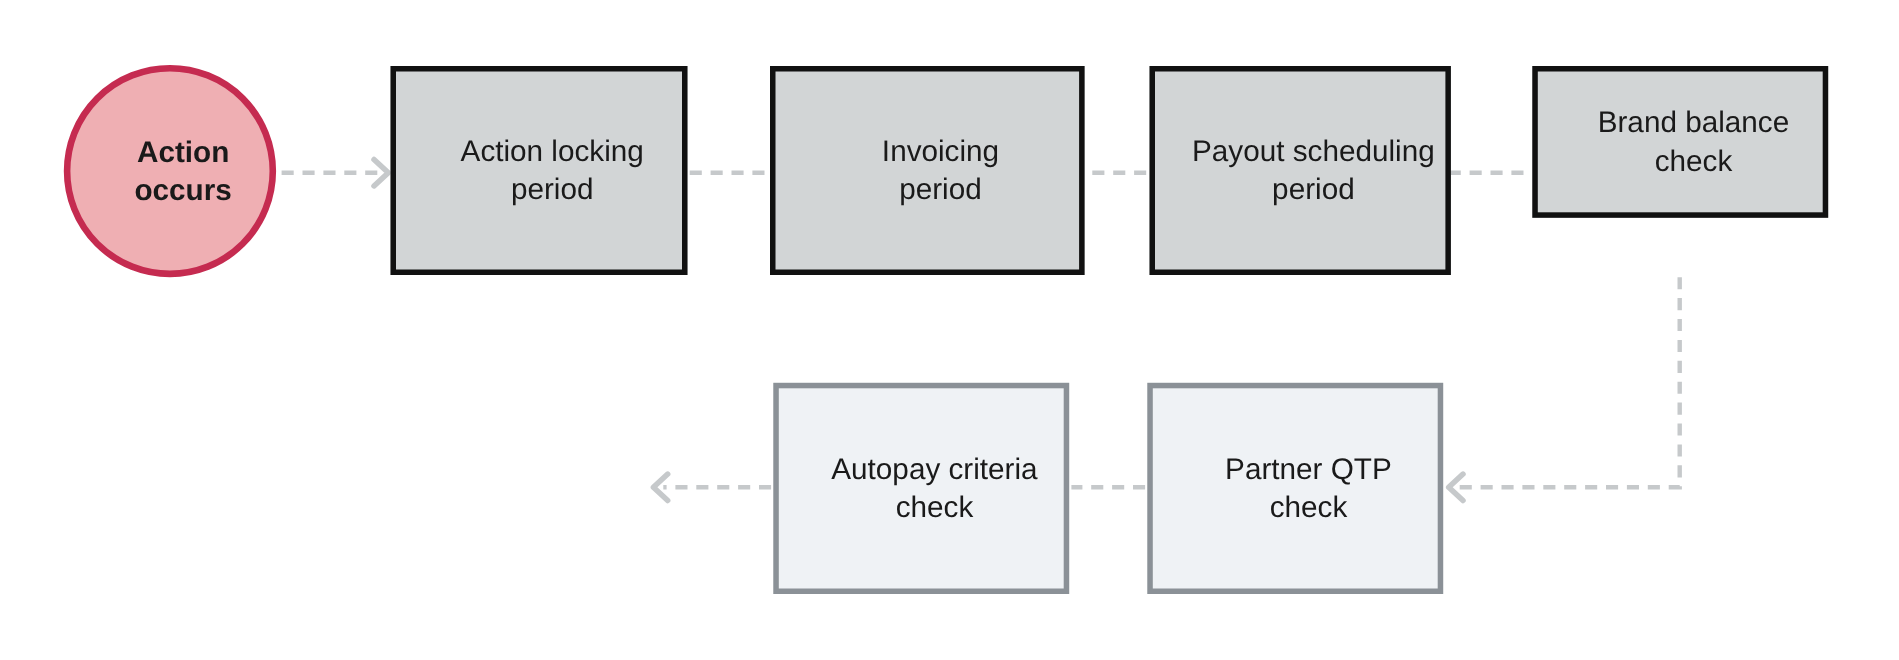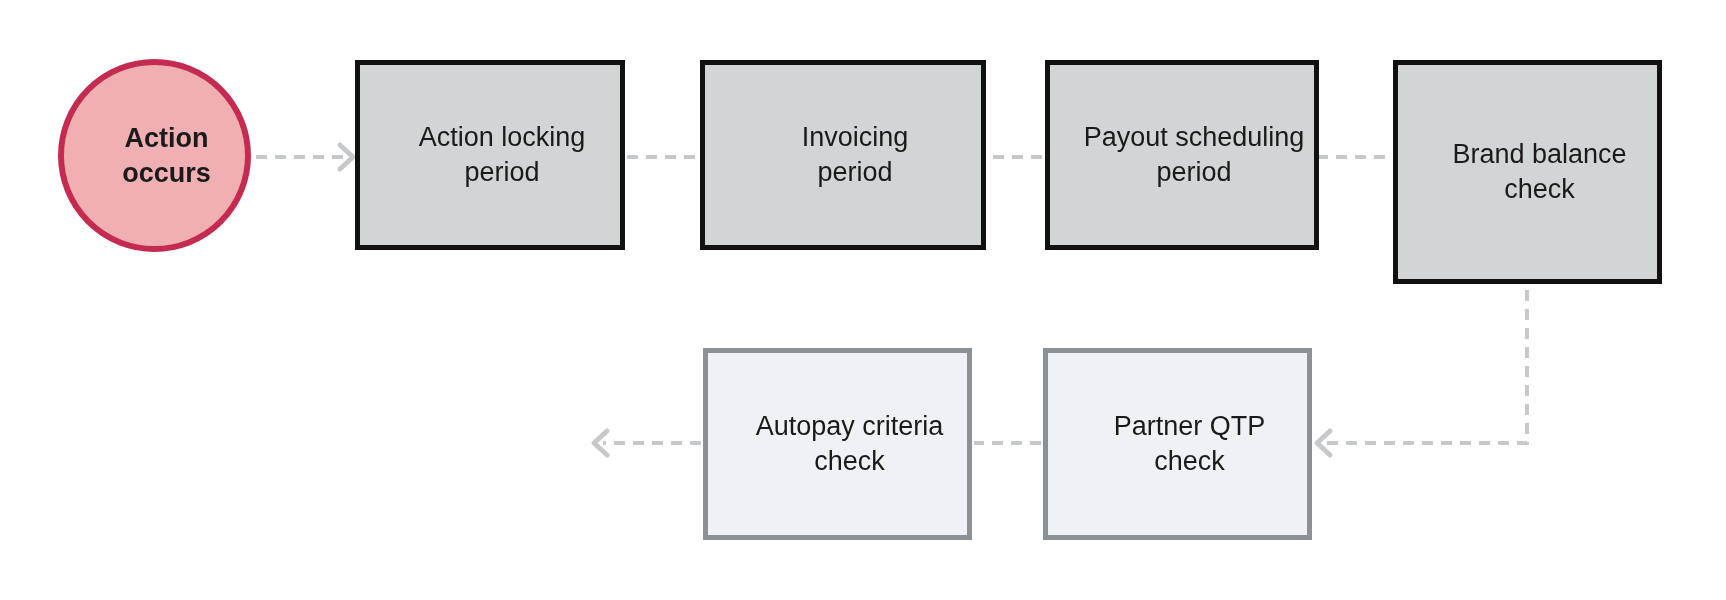--- a/index.html
+++ b/index.html
@@ -20,21 +20,21 @@
   .label.bold{font-weight:700;}
   .circle{width:193px;height:193px;border-radius:50%;
     background:var(--circle-fill);border:6px solid var(--circle-border);}
   .stage{background:var(--stage-box-fill);border:5px solid var(--stage-box-border);text-align:center;}
   .check{background:var(--check-box-fill);border:5px solid var(--check-box-border);}
   
   #n-action-occurs{left:58px;top:59px;}
   #n-action-locking{left:355px;top:60px;width:270px;height:190px;}
   #n-invoicing{left:700px;top:60px;width:286px;height:190px;}
   #n-payout-scheduling{left:1045px;top:60px;width:274px;height:190px;}
-  #n-brand-balance{left:1393px;top:60px;width:269px;height:224px;}
+  #n-brand-balance{left:1393px;top:60px;width:269px;height:138px;}
   #n-payout{left:395px;top:347px;}
   #n-autopay-criteria{left:703px;top:348px;width:269px;height:192px;}
   #n-partner-qtp{left:1043px;top:348px;width:269px;height:192px;}
   .connectors{position:absolute;left:0;top:0;pointer-events:none;}
   .dash{stroke:var(--connector);stroke-width:4;fill:none;stroke-dasharray:11 8;}
   .head{stroke:var(--connector);stroke-width:5;fill:none;
     stroke-linecap:round;stroke-linejoin:round;}
 </style>
 </head>
 <body>

